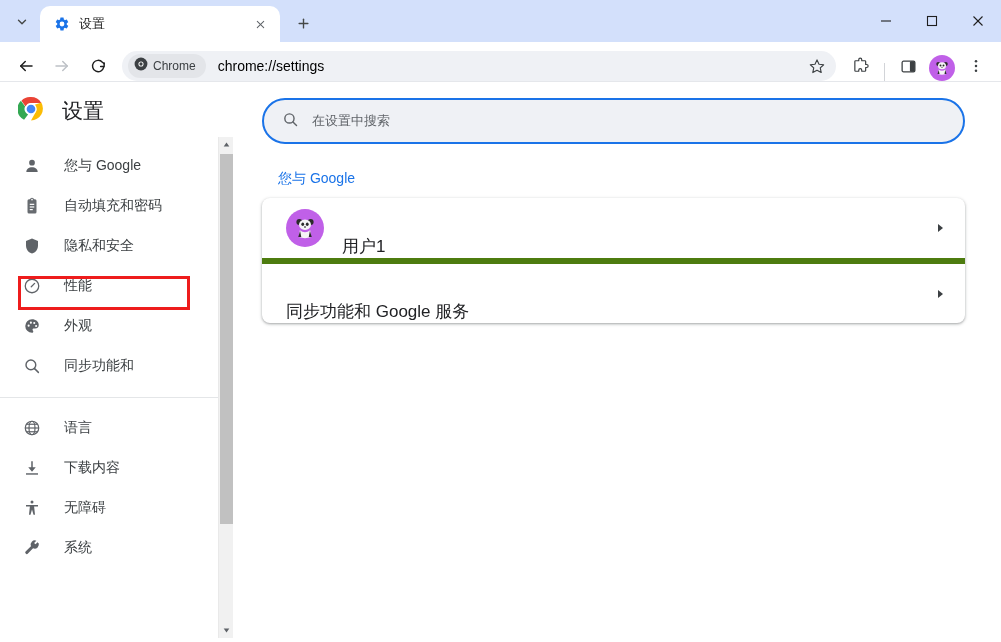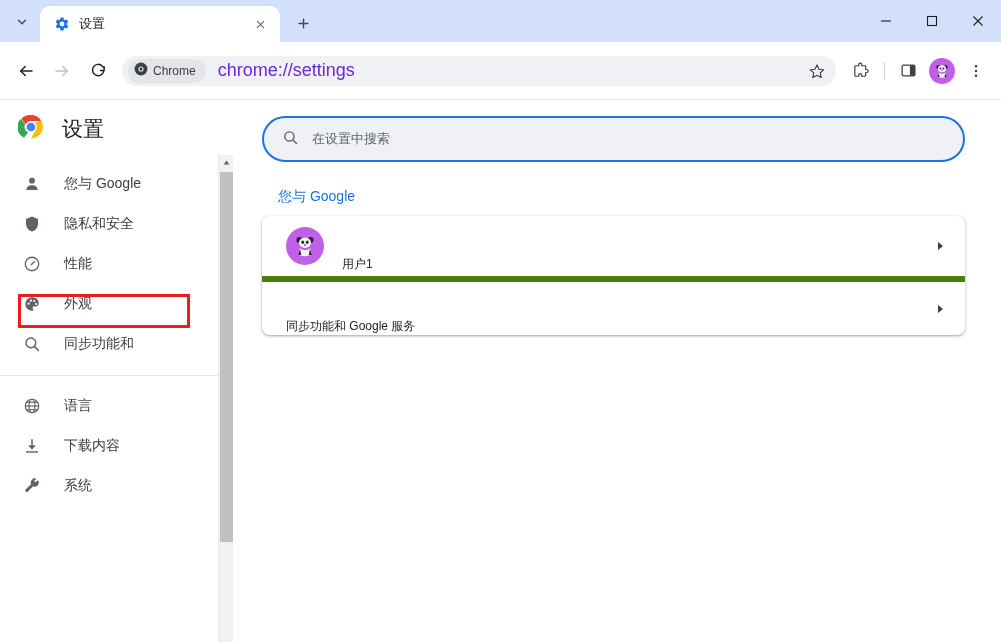--- a/index.html
+++ b/index.html
@@ -50,43 +50,43 @@
   .wincontrols {
     position: absolute; right: 0; top: 0; height: 42px; display: flex;
   }
   .wc {
     width: 46px; height: 42px; display: flex; align-items: center; justify-content: center;
     cursor: pointer; color: #1f1f1f;
   }
 
   
   .toolbar {
-    height: 58px; background: #ffffff;
-    display: flex; align-items: center; padding: 0 8px;
+    height: 40px; background: #ffffff;
+    display: flex; align-items: flex-end; padding: 0 8px;
     border-bottom: 1px solid #e5e7eb;
   }
   .navbtn {
     width: 30px; height: 30px; border-radius: 50%; margin: 0 3px;
     display: flex; align-items: center; justify-content: center;
     cursor: pointer; color: #1f1f1f;
   }
   .navbtn.disabled { color: #bdc1c6; cursor: default; }
 
   .omnibox {
     flex: 1; height: 30px; margin: 0 8px 0 6px;
     background: #eff1f5; border-radius: 16px;
     display: flex; align-items: center; padding: 0 6px 0 6px;
   }
   .chrome-chip {
     display: flex; align-items: center; gap: 5px;
     background: #e3e5e9; border-radius: 13px;
     padding: 3px 10px 3px 6px; cursor: pointer;
   }
   .chip-label { font-size: 12px; color: #3c4043; }
-  .omni-url { font-size: 18px; color: #6d28d9; margin-left: 12px; flex: 1; }
+  .omni-url { font-size: 14px; color: #000000; margin-left: 12px; flex: 1; }
   .star {
     width: 26px; height: 26px; border-radius: 50%;
     display: flex; align-items: center; justify-content: center; cursor: pointer;
   }
 
   .tbicon {
     width: 30px; height: 30px; border-radius: 50%; margin: 0 2px;
     display: flex; align-items: center; justify-content: center; cursor: pointer;
   }
   .tb-divider { width: 1px; height: 18px; background: #d2d4d8; margin: 0 6px; }
@@ -163,21 +163,21 @@
     display: flex; align-items: center; min-height: 48px;
     padding: 0 20px 0 24px; cursor: pointer;
   }
   .row.tall { height: 60px; }
   .row + .row { border-top: 6px solid #4d7c0f; }
   .row-avatar {
     width: 38px; height: 38px; border-radius: 50%;
     background: #c060e8; flex: 0 0 38px; margin-right: 18px;
     display: flex; align-items: center; justify-content: center; overflow: hidden;
   }
-  .row-label { flex: 1; font-size: 12px; color: #202124; margin-top: 36px; }
+  .row-label { flex: 1; font-size: 17px; color: #202124; margin-top: 36px; }
   .row-arrow { color: #5f6368; display: flex; align-items: center; }
 </style>
 </head>
 <body>
 
 <div class="window">
 
   <div class="titlebar">
     <div class="tabsearch">
       <svg width="14" height="14" viewBox="0 0 24 24" fill="none" stroke="#444746" stroke-width="2.4" stroke-linecap="round" stroke-linejoin="round">
@@ -322,20 +322,31 @@
         <div class="navitem">
           <span class="ico">
             <svg width="18" height="18" viewBox="0 0 24 24" fill="#5f6368">
                 <circle cx="12" cy="7.5" r="3.8"></circle>
                 <path d="M4.4 20c0-4.2 3.4-6.4 7.6-6.4s7.6 2.2 7.6 6.4z"></path>
               </svg>
           </span>
           <span class="label">您与 Google</span>
         </div>
 
+        <div class="navitem">
+          <span class="ico">
+            <svg width="18" height="18" viewBox="0 0 24 24" fill="#5f6368">
+                <path d="M16 3h-1.2a2.9 2.9 0 0 0-5.6 0H8a2 2 0 0 0-2 2v15a2 2 0 0 0 2 2h8a2 2 0 0 0 2-2V5a2 2 0 0 0-2-2zm-4-.6a1.1 1.1 0 1 1 0 2.2 1.1 1.1 0 0 1 0-2.2z" opacity=".95"></path>
+                <rect x="9" y="9" width="6" height="1.6" fill="#fff"></rect>
+                <rect x="9" y="12.5" width="6" height="1.6" fill="#fff"></rect>
+                <rect x="9" y="16" width="4" height="1.6" fill="#fff"></rect>
+              </svg>
+          </span>
+          <span class="label">自动填充和密码</span>
+        </div>
 
         <div class="navitem">
           <span class="ico">
             <svg width="18" height="18" viewBox="0 0 24 24" fill="#5f6368">
                 <path d="M12 2L4 5.3v6c0 5 3.4 9.7 8 10.7 4.6-1 8-5.7 8-10.7v-6z"></path>
               </svg>
           </span>
           <span class="label">隐私和安全</span>
         </div>
 
@@ -392,20 +403,29 @@
         <div class="navitem">
           <span class="ico">
             <svg width="18" height="18" viewBox="0 0 24 24" fill="#5f6368">
                 <path d="M11 3h2v8h4l-5 6-5-6h4z"></path>
                 <rect x="4" y="19" width="16" height="1.9"></rect>
               </svg>
           </span>
           <span class="label">下载内容</span>
         </div>
 
+        <div class="navitem">
+          <span class="ico">
+            <svg width="18" height="18" viewBox="0 0 24 24" fill="#5f6368">
+                <circle cx="12" cy="4" r="2"></circle>
+                <path d="M4 8h16v1.9h-5.2L16 21h-2l-2-7-2 7H8l1.2-11.1H4z"></path>
+              </svg>
+          </span>
+          <span class="label">无障碍</span>
+        </div>
 
         <div class="navitem">
           <span class="ico">
             <svg width="18" height="18" viewBox="0 0 24 24" fill="#5f6368">
                 <path d="M20.8 5.2a5.6 5.6 0 0 1-7.4 7.2L6.6 19.2a2 2 0 1 1-2.8-2.8l6.8-6.8A5.6 5.6 0 0 1 17.8 2.2l-3 3 1.9 1.9 3-3c.06.36.1.72.1 1.1z"></path>
               </svg>
           </span>
           <span class="label">系统</span>
         </div>
       </div>

